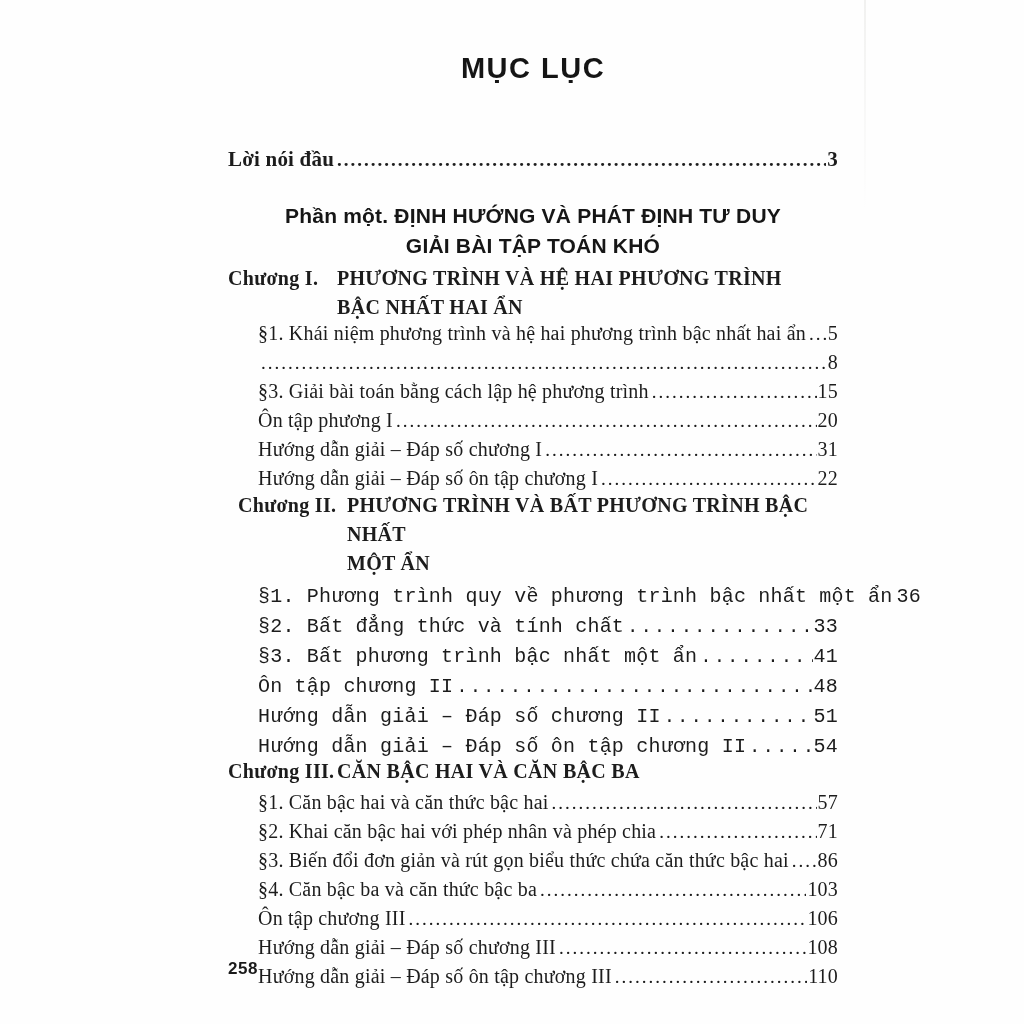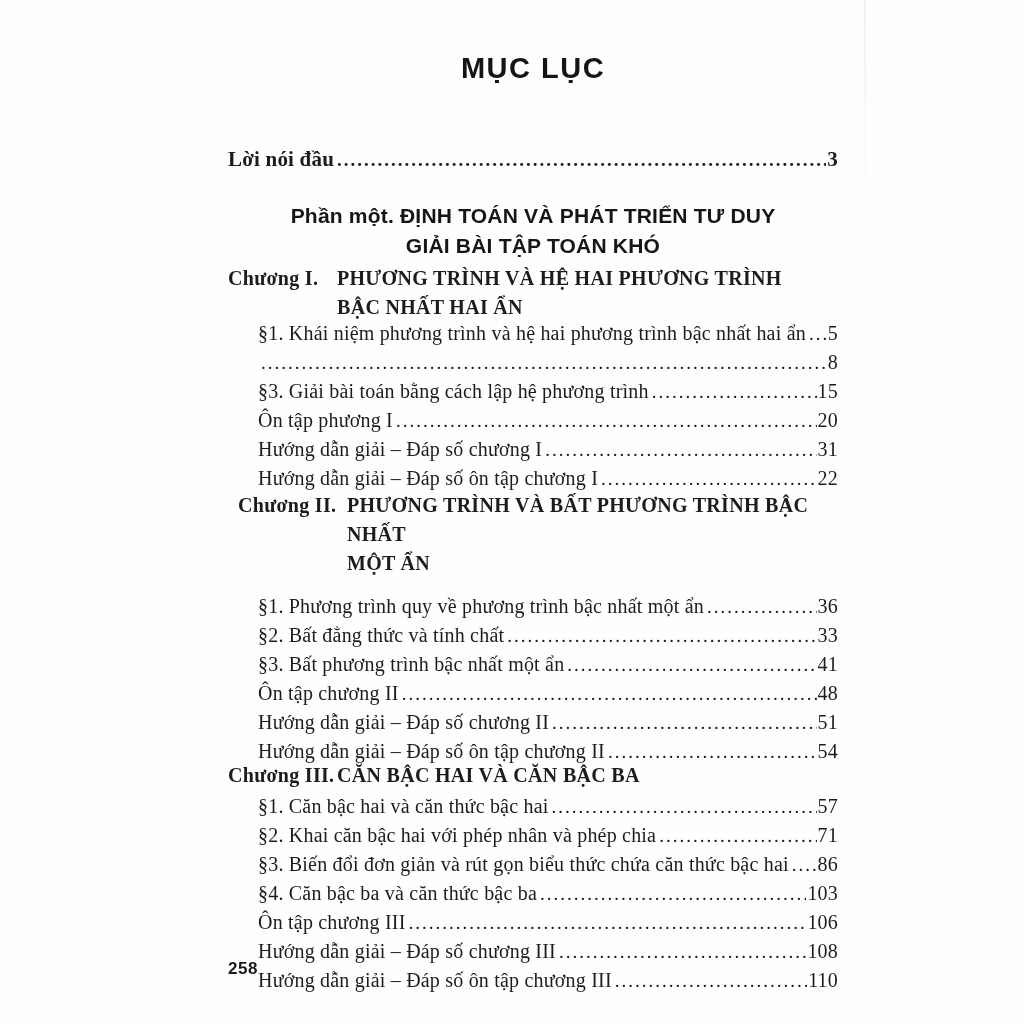--- a/index.html
+++ b/index.html
@@ -72,21 +72,21 @@
     line-height:29px;
     letter-spacing:.3px;
   }
   .chapter .ch-label{position:absolute;left:0;top:0;}
   .chapter .ch-line{display:block;}
   .ch1{margin-top:3px;}
   .ch2{margin-top:-2px;margin-left:10px;}
   .ch3{margin-top:-5px;}
   .entries{margin-left:30px;}
   .entries-1{margin-top:-3px;}
-  .entries-2{margin-top:14px;}
+  .entries-2{margin-top:4px;font-family:Liberation Mono, monospace;}
   .entries-3{margin-top:2px;}
   .folio{
     position:absolute;left:228px;top:959px;
     font-family:"Liberation Sans", sans-serif;
     font-weight:bold;
     font-size:17px;
     letter-spacing:.5px;
     color:#1a1a1a;
   }
 </style>
@@ -99,21 +99,21 @@
 
   <div class="doc-title">MỤC LỤC</div>
 
   <div class="row preface">
     <span class="lbl">Lời nói đầu</span>
     <span class="dots"></span>
     <span class="pg">3</span>
   </div>
 
   <div class="part-heading">
-    <span>Phần một. ĐỊNH TOÁN VÀ PHÁT TRIỂN TƯ DUY</span>
+    <span>Phần một. ĐỊNH HƯỚNG VÀ PHÁT ĐỊNH TƯ DUY</span>
     <span>GIẢI BÀI TẬP TOÁN KHÓ</span>
   </div>
 
   <div class="chapter ch1">
     <span class="ch-label">Chương I.</span>
     <span class="ch-line">PHƯƠNG TRÌNH VÀ HỆ HAI PHƯƠNG TRÌNH</span>
     <span class="ch-line">BẬC NHẤT HAI ẨN</span>
   </div>
   <div class="entries entries-1">
     <div class="row">

